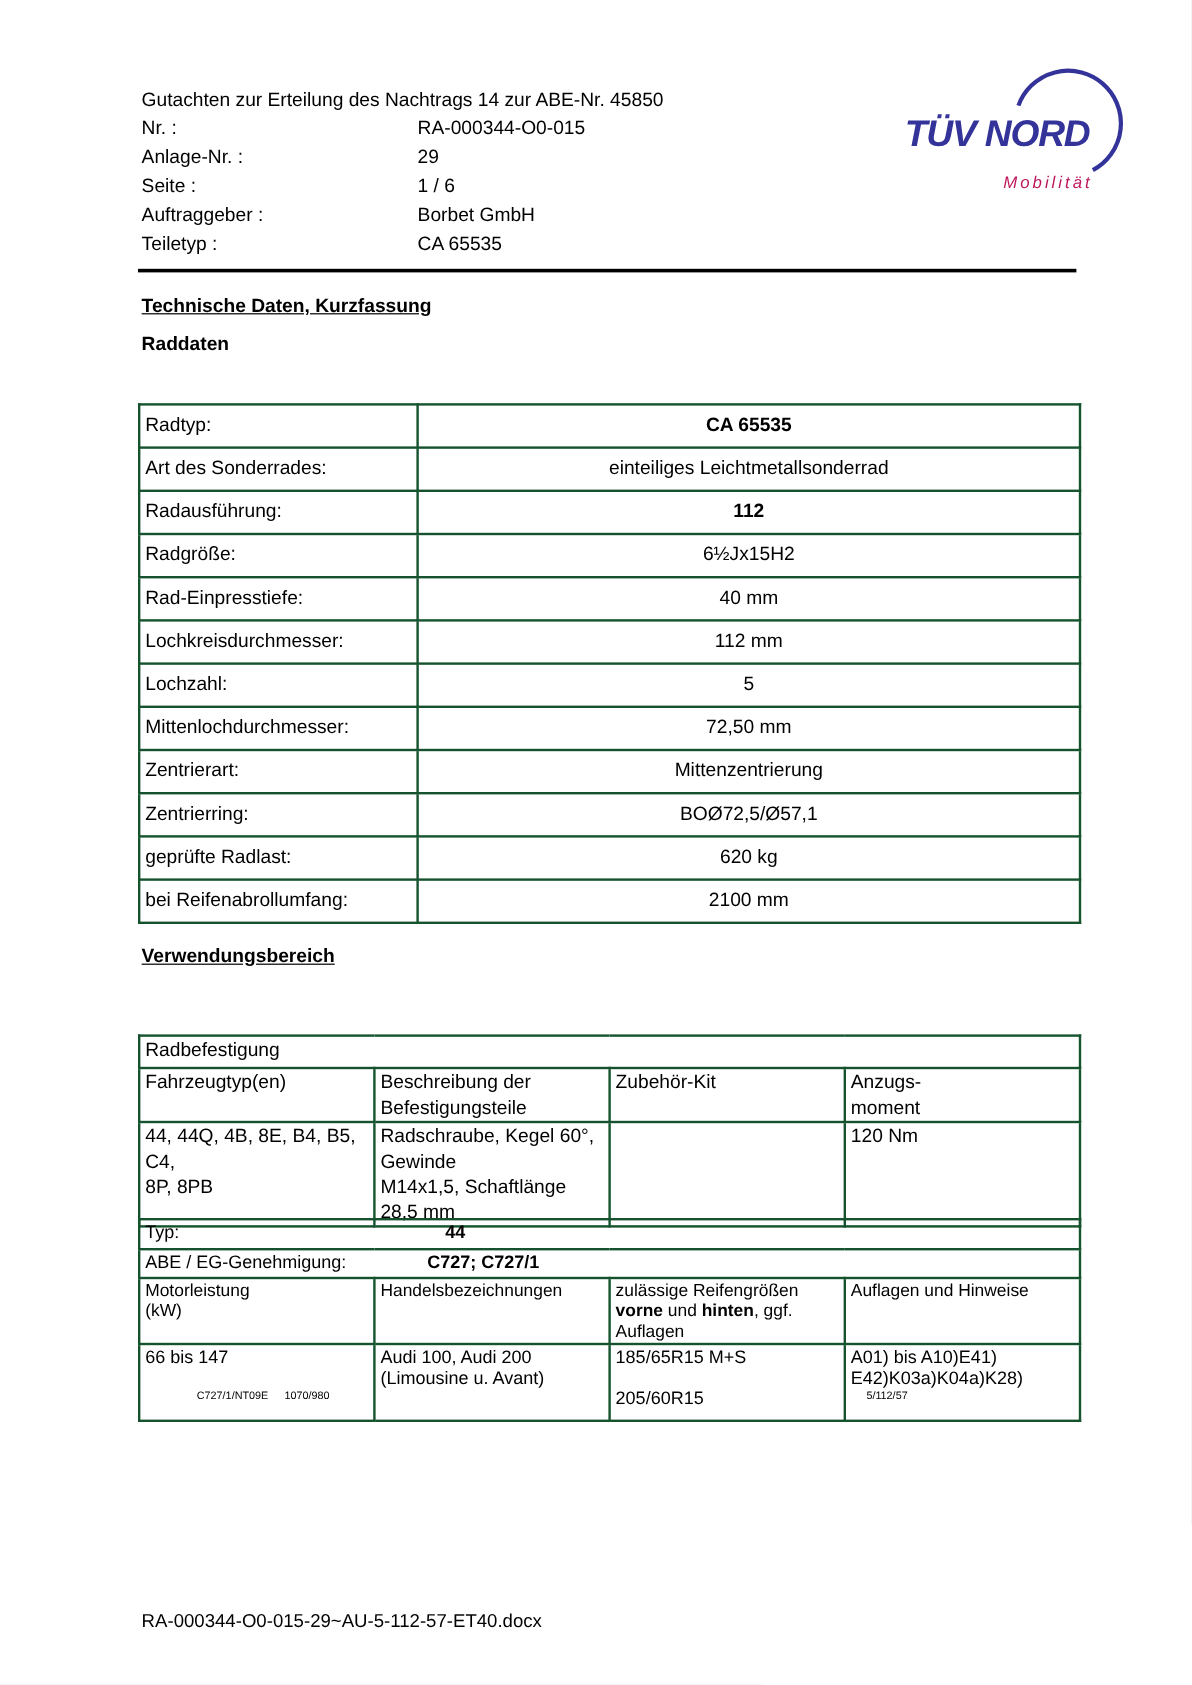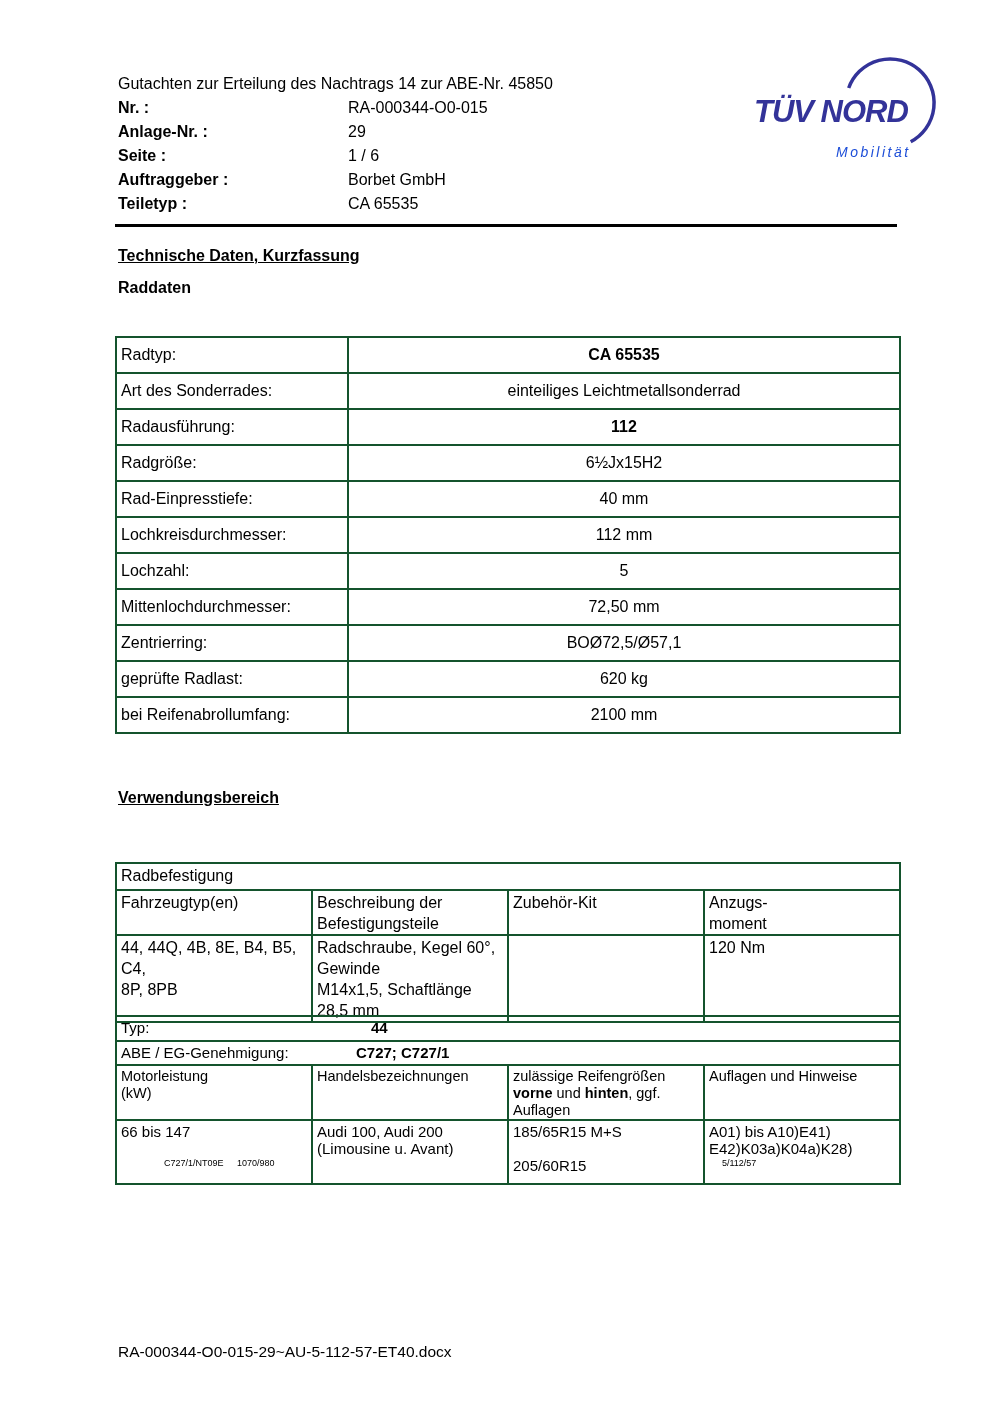--- a/index.html
+++ b/index.html
@@ -9,33 +9,33 @@
     font-family:"Liberation Sans","DejaVu Sans",sans-serif;
     font-size:16px; overflow:hidden;
   }
   .abs { position:absolute; }
   .pre { white-space:pre-line; }
   .b { font-weight:bold; }
 
   
   .hdr { left:118px; top:72px; line-height:24px; }
   .hdr-row { display:flex; }
-  .hdr-label { width:230px; flex:0 0 230px;font-weight:bold; }
+  .hdr-label { width:230px; flex:0 0 230px; }
 
   
   .logo { left:740px; top:48px; width:215px; height:135px; }
   .logo svg { position:absolute; left:85px; top:0; }
   .logo-word {
     position:absolute; left:14px; top:46px;
     font-size:31px; font-weight:bold; font-style:italic;
     letter-spacing:-1px; color:#333399; white-space:nowrap;
   }
   .logo-tag {
     position:absolute; left:96px; top:96px;
-    font-size:14px; font-style:italic; letter-spacing:2.5px; color:#1d4ed8;
+    font-size:14px; font-style:italic; letter-spacing:2.5px; color:#be185d;
   }
 
   .rule { left:115px; top:224px; width:782px; height:3px; background:#000; }
 
   .h1 { left:118px; top:247px; font-weight:bold; text-decoration:underline; }
   .h2 { left:118px; top:279px; font-weight:bold; }
   .h3 { left:118px; top:789px; font-weight:bold; text-decoration:underline; }
 
   
   table { border-collapse:collapse; table-layout:fixed; }
@@ -149,20 +149,24 @@
     </tr>
     <tr>
       <td class="lbl">Lochzahl:</td>
       <td class="val">5</td>
     </tr>
     <tr>
       <td class="lbl">Mittenlochdurchmesser:</td>
       <td class="val">72,50 mm</td>
     </tr>
     <tr>
+      <td class="lbl">Zentrierart:</td>
+      <td class="val">Mittenzentrierung</td>
+    </tr>
+    <tr>
       <td class="lbl">Zentrierring:</td>
       <td class="val">BOØ72,5/Ø57,1</td>
     </tr>
     <tr>
       <td class="lbl">geprüfte Radlast:</td>
       <td class="val">620 kg</td>
     </tr>
     <tr>
       <td class="lbl">bei Reifenabrollumfang:</td>
       <td class="val">2100 mm</td>

